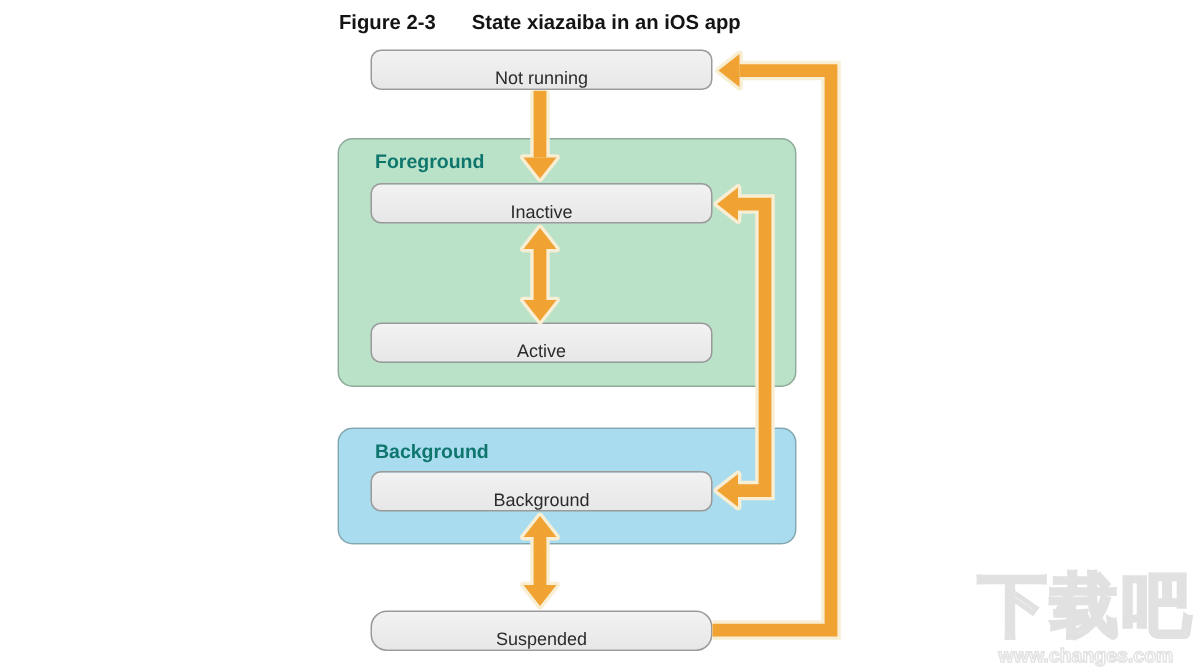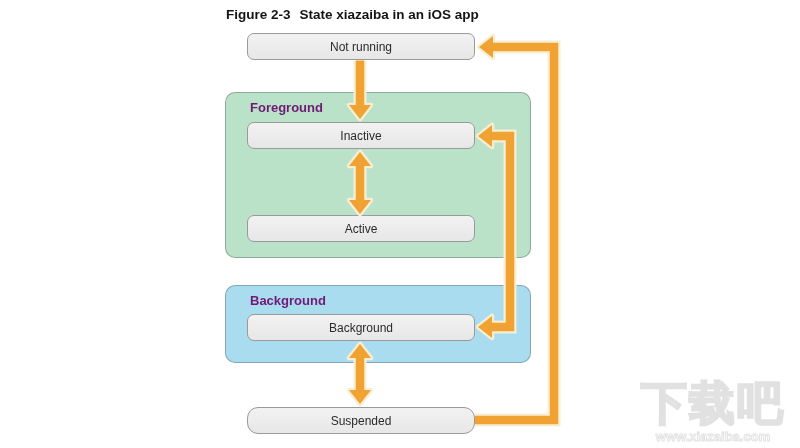--- a/index.html
+++ b/index.html
@@ -1,44 +1,44 @@
 <!DOCTYPE html>
 <html style="--green: #b9e2c9; --blue: #a9dcee; --arrow: #f0a233; --halo: #f8eed4; --node-fill: #e7e7e7; --node-border: #9a9a9a;"><head>
 <meta charset="utf-8">
 <style>
   html,body{margin:0;padding:0;background:#fff;}
   .canvas{
     position:relative;width:800px;height:448px;background:#ffffff;overflow:hidden;
     font-family:"Liberation Sans",sans-serif;
   }
   .caption{position:absolute;left:226px;top:7px;font-size:13.5px;color:#141414;white-space:nowrap;}
-  .cap-label{font-weight:bold;margin-right:9px;}
+  .cap-label{font-weight:bold;margin-right:24px;}
   .cap-title{font-weight:600;}
   .group{position:absolute;border-radius:10px;border:1px solid rgba(60,70,65,.35);box-sizing:border-box;}
   .group-fg{left:225px;top:92px;width:306px;height:166px;background:var(--green,#b9e2c9);}
   .group-bg{left:225px;top:285px;width:306px;height:78px;background:var(--blue,#a9dcee);}
-  .group-label{position:absolute;left:24px;top:7px;font-weight:bold;font-size:13px;color:#701a75;}
+  .group-label{position:absolute;left:24px;top:7px;font-weight:bold;font-size:13px;color:#0f766e;}
   .node{
     position:absolute;width:228px;height:27px;box-sizing:border-box;
     border:1px solid var(--node-border,#9a9a9a);border-radius:7px;
     background:linear-gradient(180deg,#f2f2f2,var(--node-fill,#e7e7e7));
-    display:flex;align-items:center;justify-content:center;
+    display:flex;align-items:flex-end;justify-content:center;
     font-size:12px;color:#2b2b2b;
   }
   .n-notrunning{left:247px;top:33px;}
   .n-inactive{left:247px;top:122px;}
   .n-active{left:247px;top:215px;}
   .n-background{left:247px;top:314px;}
   .n-suspended{left:247px;top:407px;border-radius:11px;}
   .arrows{position:absolute;left:0;top:0;width:800px;height:448px;pointer-events:none;}
   .halo path{stroke:var(--halo,#f8eed4);stroke-width:13;fill:none;stroke-linejoin:miter;}
   .halo polygon{fill:var(--halo,#f8eed4);stroke:var(--halo,#f8eed4);stroke-width:4.5;stroke-linejoin:round;}
   .ink path{stroke:var(--arrow,#f0a233);stroke-width:8.5;fill:none;stroke-linejoin:miter;}
   .ink polygon{fill:var(--arrow,#f0a233);}
-  .watermark{position:absolute;right:15px;bottom:4px;text-align:center;opacity:.8;margin-left:27px;}
+  .watermark{position:absolute;right:4px;bottom:4px;text-align:center;opacity:.8;margin-left:27px;}
   .wm-logo{
     font-size:46px;font-weight:bold;line-height:1;letter-spacing:2px;
     color:rgba(255,255,255,.92);-webkit-text-stroke:2px #dadada;
   }
   .wm-url{
     font-size:13px;font-weight:bold;margin-top:3px;
     color:rgba(255,255,255,.92);-webkit-text-stroke:1px #dcdcdc;
   }
 </style>
 </head>
@@ -114,16 +114,16 @@
       </g>
       <g>
         <path d="M475 420 H554 V47 H493"></path>
           <polygon points="493,36 493,58 479,47"></polygon>
       </g>
     </g>
   </svg>
 
   <div class="watermark">
     <div class="wm-logo">下载吧</div>
-    <div class="wm-url">www.xiazaiba.com</div>
+    <div class="wm-url">www.changes.com</div>
   </div>
 
 </div>
 
 </body></html>

